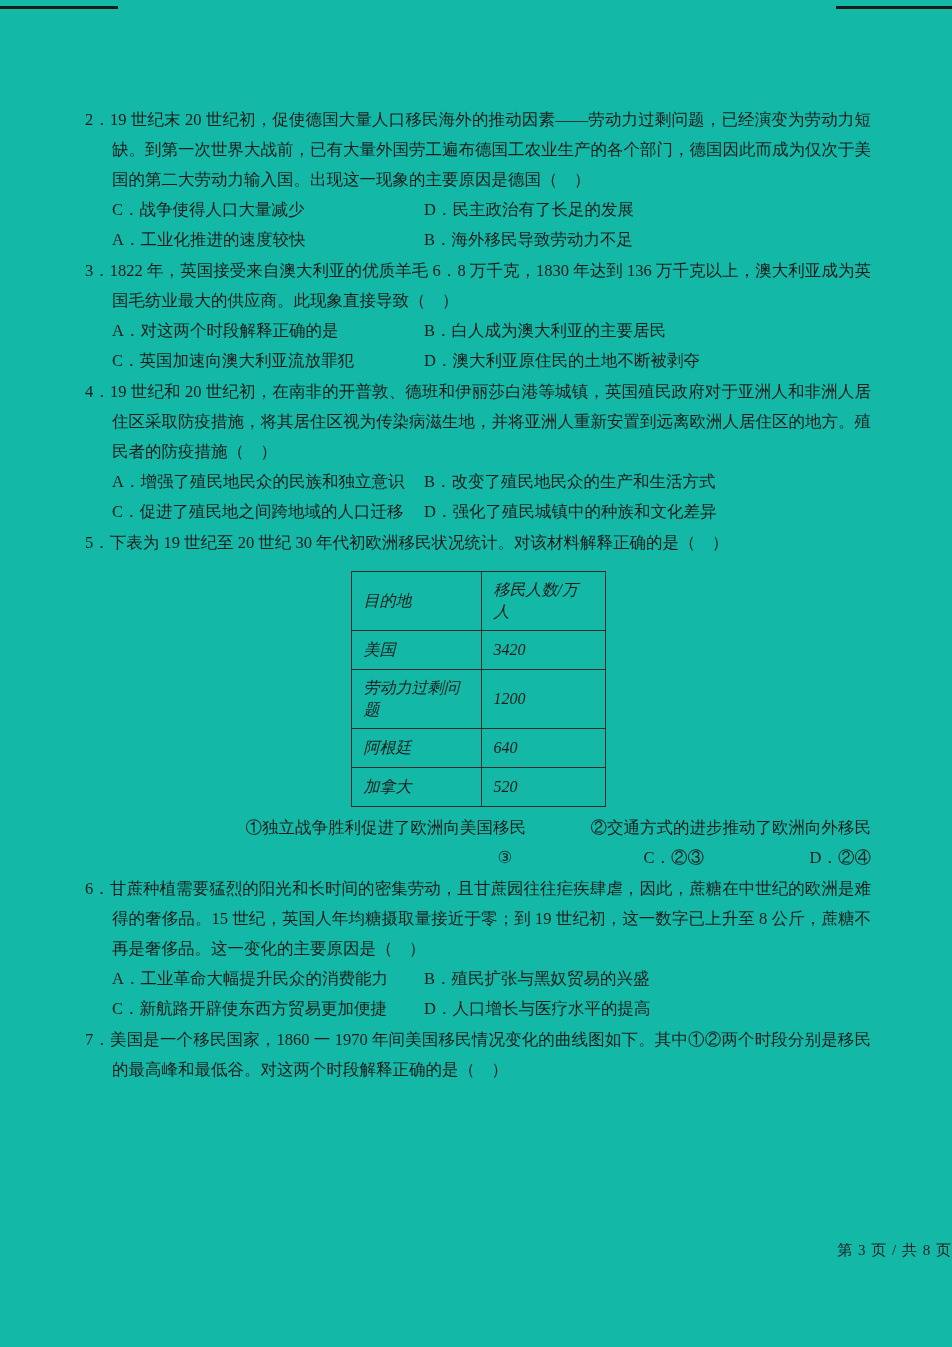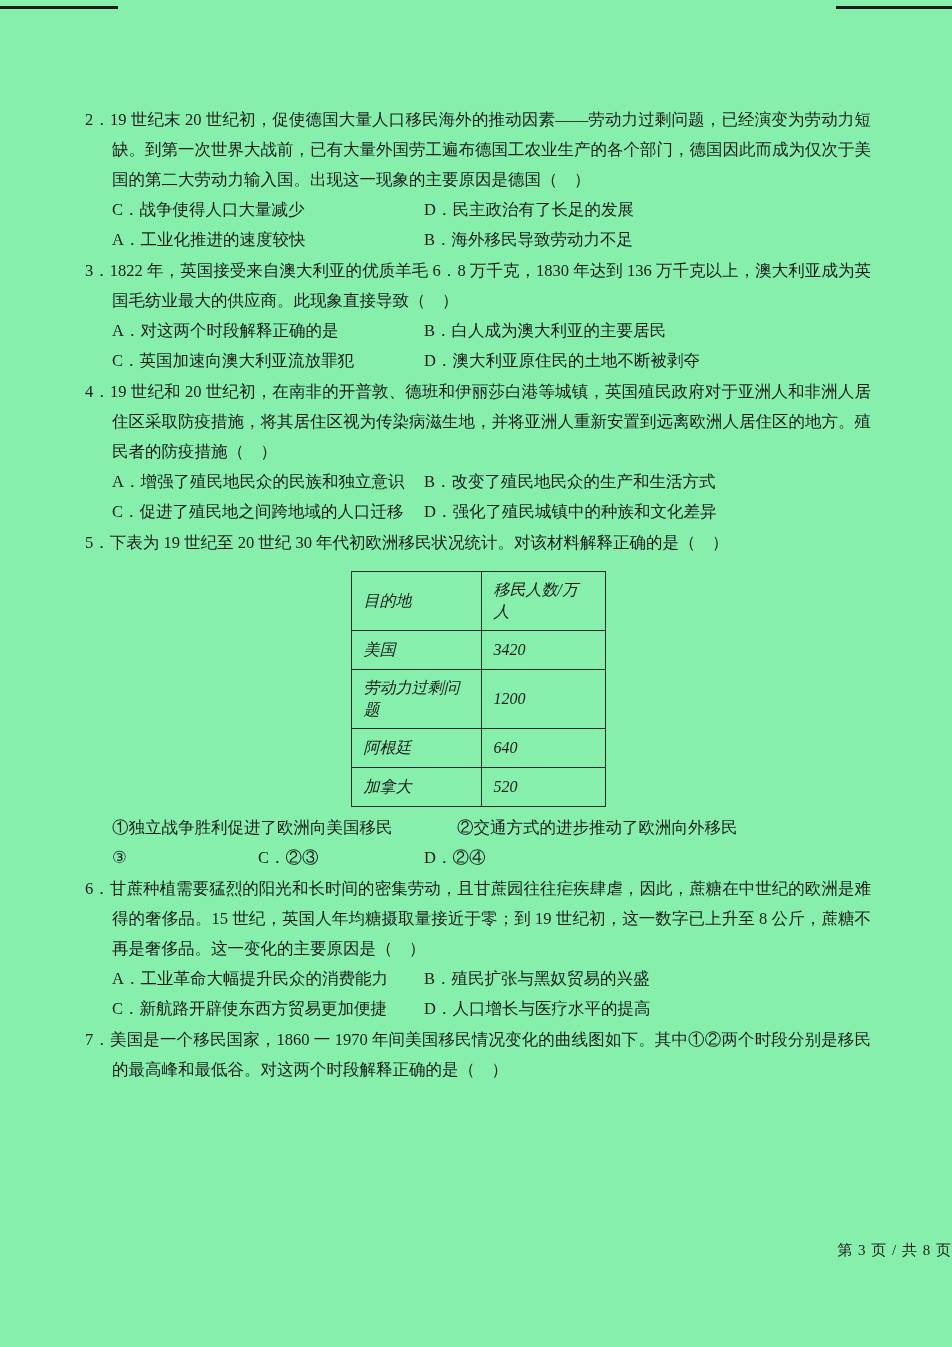--- a/index.html
+++ b/index.html
@@ -6,21 +6,21 @@
   html, body { margin: 0; padding: 0; }
   body {
     width: 952px;
     background: #e9e9e9;
     font-family: "Liberation Serif", "DejaVu Serif", serif;
   }
   .page {
     position: relative;
     width: 952px;
     height: 1347px;
-    background: #86efac;
+    background: #14b8a6;
     overflow: hidden;
     color: #1c1c1c;
   }
   .scan-bar {
     position: absolute;
     top: 6px;
     height: 3px;
     background: #1a1a1a;
   }
   .scan-bar-left { left: 0; width: 118px; }
@@ -59,20 +59,21 @@
     text-align: left;
     padding: 7px 12px;
     height: 39px;
   }
   .col-dest { width: 130px; }
   .col-num  { width: 124px; }
   .stmt-row {
     display: flex;
     padding-left: 27px;
     white-space: nowrap;
+    justify-content: flex-end;
   }
   .stmt-col1 { width: 345px; flex-shrink: 0; }
   .tight { letter-spacing: -0.4px; }
   .ans-col1 { width: 146px; flex-shrink: 0; }
   .ans-col2 { width: 166px; flex-shrink: 0; }
   .footer {
     position: absolute;
     left: 0;
     right: 0;
     top: 1241px;

